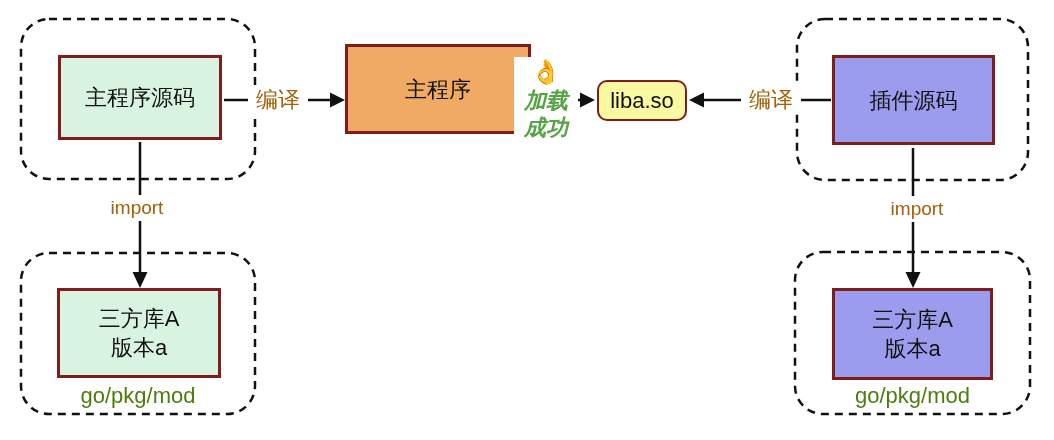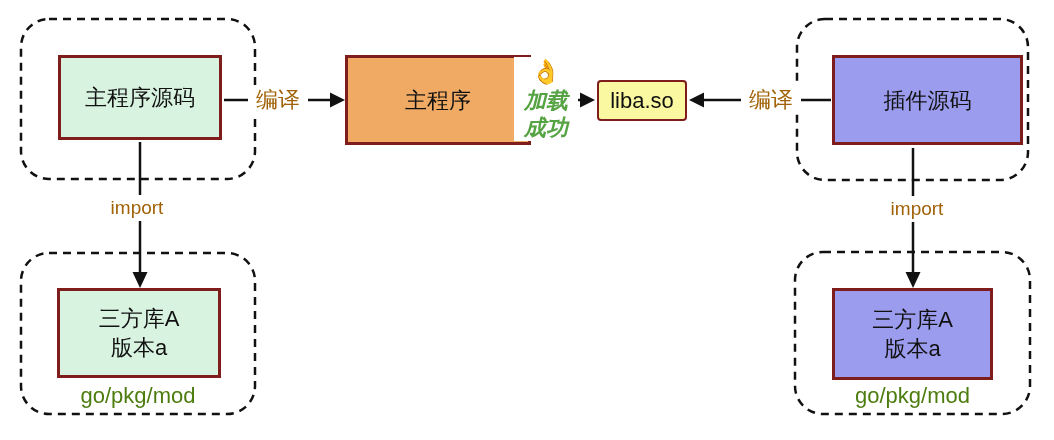--- a/index.html
+++ b/index.html
@@ -23,21 +23,21 @@
     justify-content:center;
     text-align:center;
     font-size:22px;
     line-height:29px;
     z-index:2;
     color:#111;
   }
   .box.green{background:#d9f3e1;}
   .box.orange{background:#f0aa64;}
   .box.purple{background:#9c9cee;}
-  .box.yellow{background:#faf8a0;border-radius:4px;border-width:2.5px;}
+  .box.yellow{background:#faf8a0;border-radius:10px;border-width:2.5px;}
   .edge-label{
     position:absolute;
     background:#ffffff;
     text-align:center;
     font-size:22px;
     line-height:27px;
     z-index:3;
     color:#a16207;
   }
   .edge-label.small{font-size:19px;line-height:26px;}
@@ -90,29 +90,29 @@
     <polygon points="140,288 132.5,272 147.5,272" fill="#111"></polygon>
 
     <line x1="913" y1="148" x2="913" y2="274" stroke="#111" stroke-width="2.5"></line>
     <polygon points="913,288 905.5,272 920.5,272" fill="#111"></polygon>
   </svg>
 
   <div class="box green" style="left:58px;top:55px;width:164px;height:85px;">
     <span>主程序源码</span>
   </div>
 
-  <div class="box orange" style="left:345px;top:55px;width:186px;height:90px;">
+  <div class="box orange" style="left:345px;top:44px;width:186px;height:90px;">
     <span>主程序</span>
   </div>
 
   <div class="box yellow" style="left:597px;top:80px;width:90px;height:41px;">
     <span>liba.so</span>
   </div>
 
-  <div class="box purple" style="left:832px;top:55px;width:191px;height:90px;">
+  <div class="box purple" style="left:832px;top:55px;width:163px;height:90px;">
     <span>插件源码</span>
   </div>
 
   <div class="box green" style="left:57px;top:288px;width:164px;height:90px;">
     <span>三方库A</span>
     <span>版本a</span>
   </div>
 
   <div class="box purple" style="left:832px;top:288px;width:161px;height:92px;">
     <span>三方库A</span>

